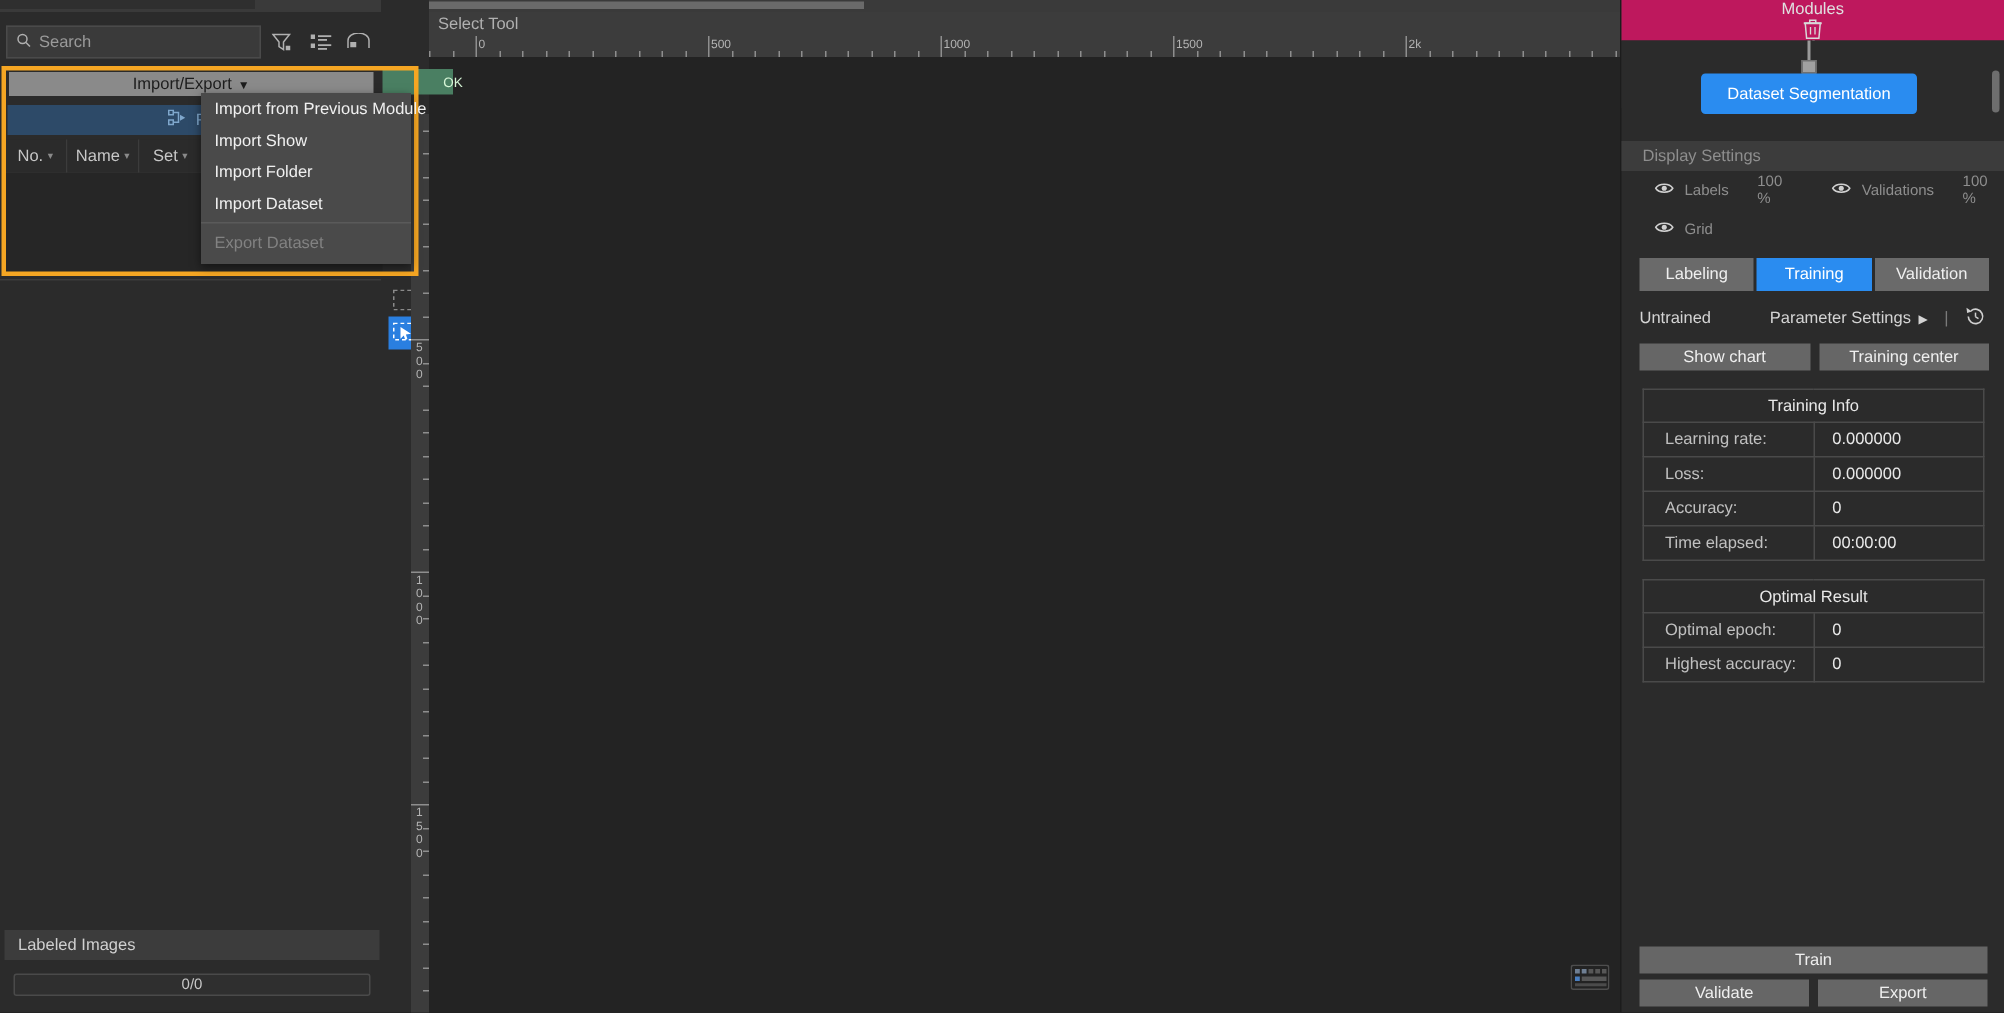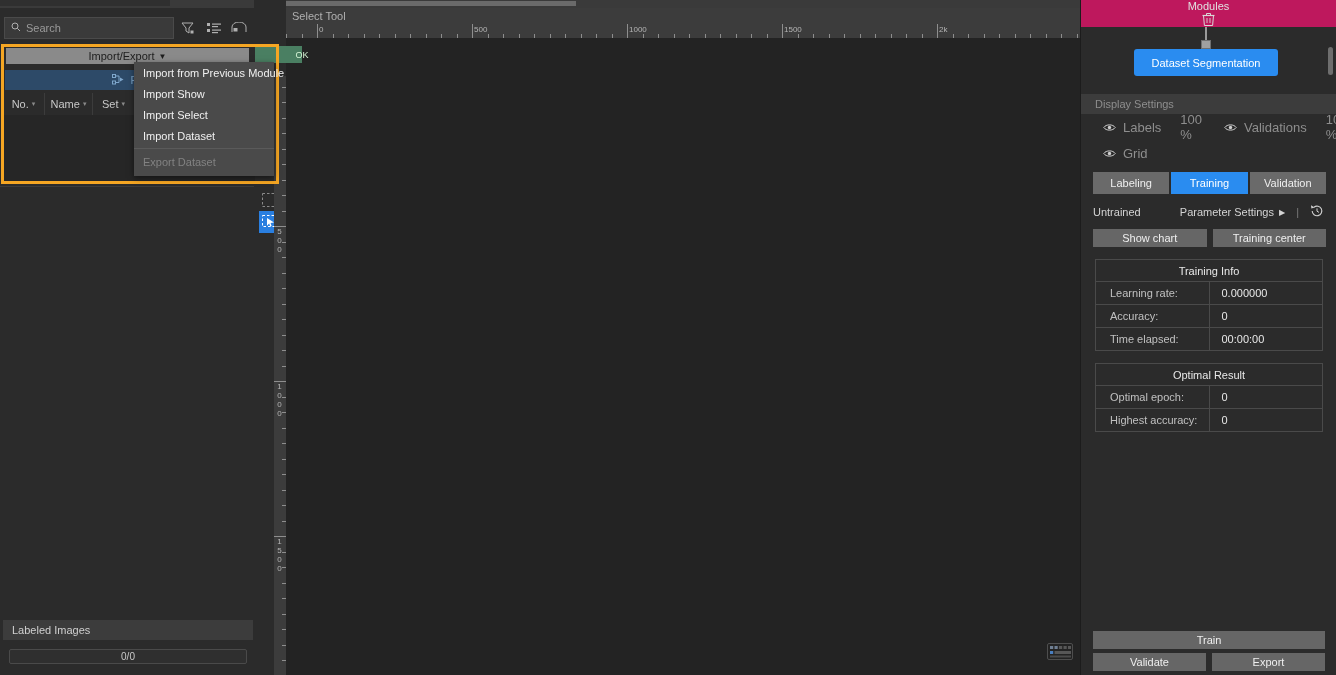--- a/index.html
+++ b/index.html
@@ -185,21 +185,21 @@
   .mc-scroll {
     position: absolute; right: 3px; top: 20px; width: 5px; height: 28px;
     background: #6e6e6e; border-radius: 3px;
   }
 
   .display-settings-hdr {
     margin-top: 22px; height: 20px; background: #3c3c3c;
     display: flex; align-items: center; padding-left: 14px;
     color: #8e8e8e; font-size: 11px;
   }
-  .ds-row { height: 26px; display: flex; align-items: center; color: #8e8e8e; font-size: 13px; }
+  .ds-row { height: 26px; display: flex; align-items: center; color: #8e8e8e; font-size: 10px; }
   .ds-item { display: flex; align-items: center; gap: 7px; }
   .ds-item .lbl { color: #8e8e8e; }
   .ds-item .pct { color: #8e8e8e; margin-left: 12px; }
 
   .tab-row {
     margin: 6px 10px 0 12px; height: 22px; display: flex; gap: 2px;
   }
   .tab {
     flex: 1; display: flex; align-items: center; justify-content: center;
     background: #6a6a6a; color: #efefef; font-size: 11px;
@@ -330,21 +330,21 @@
     <div class="progress-wrap">
       <span>0/0</span>
     </div>
   </div>
 
   <div class="orange-frame"></div>
 
   <div class="dropdown">
     <div class="dd-item">Import from Previous Module</div>
     <div class="dd-item">Import Show</div>
-    <div class="dd-item">Import Select</div>
+    <div class="dd-item">Import Folder</div>
     <div class="dd-item">Import Dataset</div>
     <div class="dd-sep"></div>
     <div class="dd-item disabled">Export Dataset</div>
   </div>
 
   <div class="vtoolbar">
     <div class="tool t1">
       <svg width="16" height="14" viewBox="0 0 16 14">
         <rect x="0.5" y="0.5" width="15" height="13" fill="none" stroke="#8a8a8a" stroke-width="1" stroke-dasharray="2.5,2"></rect>
       </svg>
@@ -594,20 +594,24 @@
     <table class="info-table">
       <tbody>
           <tr>
         <td class="title" colspan="2">Training Info</td>
       </tr>
       <tr>
         <td>Learning rate:</td>
         <td class="val">0.000000</td>
       </tr>
       <tr>
+        <td>Loss:</td>
+        <td class="val">0.000000</td>
+      </tr>
+      <tr>
         <td>Accuracy:</td>
         <td class="val">0</td>
       </tr>
       <tr>
         <td>Time elapsed:</td>
         <td class="val">00:00:00</td>
       </tr>
     </tbody>
       </table>
 

